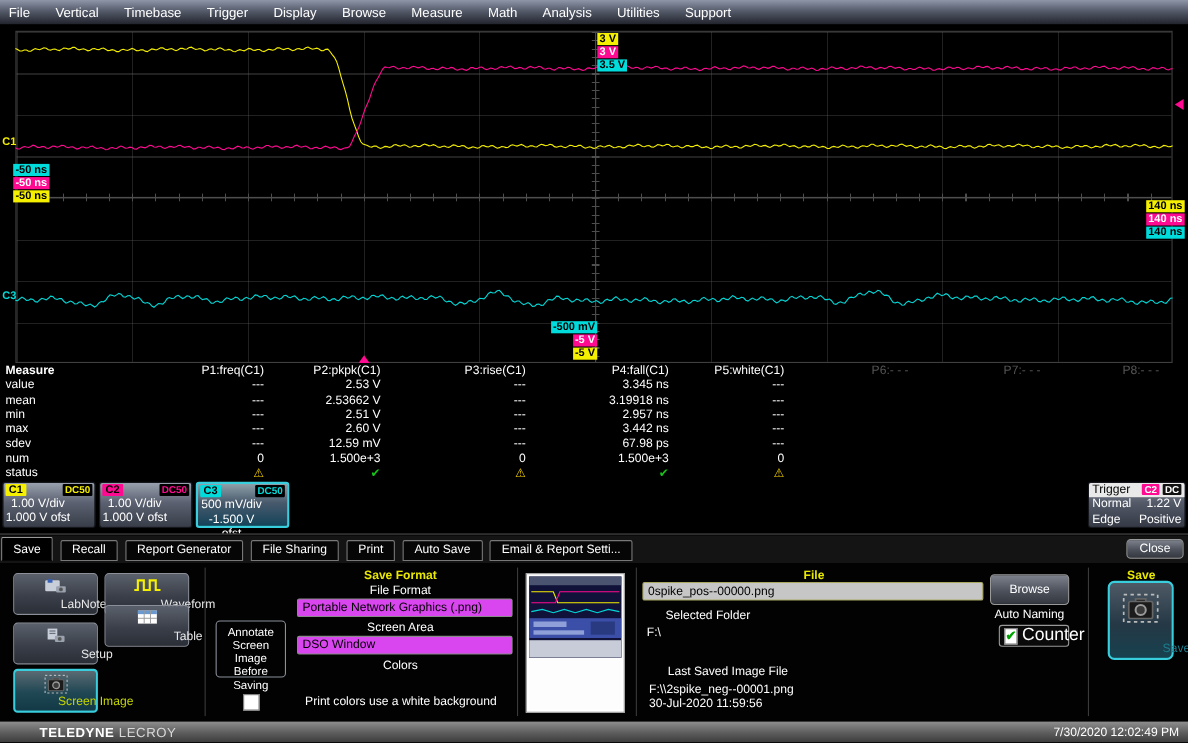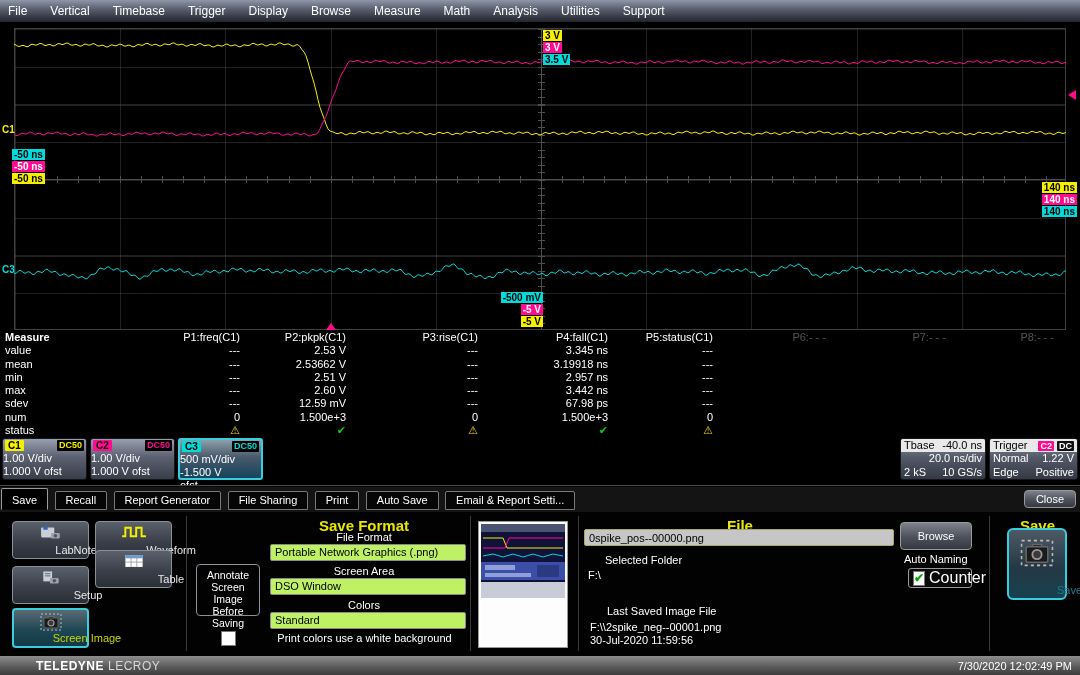--- a/index.html
+++ b/index.html
@@ -51,21 +51,21 @@
   .chbox{position:absolute;top:438px;width:85px;height:42px;border:1px solid #15171c;border-radius:3px;
     background:linear-gradient(#99a0ae 0%,#5b6170 45%,#383d49 100%);
     font-size:11px;color:#fff;box-sizing:border-box;}
   .chbox.sel{border:2px solid #38cede;
     background:linear-gradient(#8fa0aa 0%,#48596c 45%,#14445a 100%);}
   .chtop{display:flex;justify-content:space-between;padding:1px 2px;}
   .chname{font-size:10px;font-weight:bold;color:#000;padding:0 3px;border-radius:1px;line-height:11px;}
   .chname.y{background:#f5ef00;} .chname.m{background:#ff0a90;} .chname.c{background:#00dcdc;}
   .coup{font-size:9px;font-weight:bold;background:#000;padding:0 2px;border-radius:1px;line-height:11px;}
   .coup.y{color:#f5ef00;} .coup.m{color:#ff0a90;} .coup.c{color:#00dcdc;}
-  .chline{text-align:left;padding-right:20px;line-height:13px;}
+  .chline{text-align:center;padding-right:20px;line-height:13px;}
   .tbox{position:absolute;top:438px;border:1px solid #15171c;border-radius:3px;height:42px;
     background:linear-gradient(#8b92a1 0%,#545a68 45%,#343945 100%);
     font-size:11px;color:#fff;box-sizing:border-box;overflow:hidden;}
   .tbox .strip{display:flex;justify-content:space-between;background:#e9e9e9;color:#000;
     padding:0 3px;line-height:13px;align-items:center;}
   .tbox .row{display:flex;justify-content:space-between;padding:0 3px;line-height:13.5px;}
   .badge{font-size:9px;font-weight:bold;color:#fff;padding:0 2px;border-radius:1px;line-height:10px;}
   .badge.src{background:#ff0a90;} .badge.cp{background:#111;}
 
   
@@ -86,23 +86,23 @@
   .sbtn .lbl{position:absolute;bottom:2px;width:100%;}
   .sbtn.sel{border:2px solid #38cede;height:40px;
     background:linear-gradient(#5b6a72 0%,#1f4754 55%,#123945 100%);}
   .sbtn.sel .lbl{color:#c6d600;}
 
   .annotate{position:absolute;left:196px;top:52px;width:64px;height:52px;border:1px solid #8a8f99;
     border-radius:4px;font-size:10.5px;line-height:12px;text-align:center;color:#fff;padding-top:4px;box-sizing:border-box;}
   .cb{width:13px;height:13px;background:#fff;border:1px solid #777;margin:2px auto 0;
       line-height:12px;font-size:12px;text-align:center;color:#00a400;font-weight:bold;}
 
-  .sec-title{position:absolute;color:#e8e800;font-size:15px;font-weight:bold;text-align:center;}
+  .sec-title{position:absolute;color:#e8e800;font-size:11px;font-weight:bold;text-align:center;}
   .flabel{position:absolute;color:#fff;font-size:11px;text-align:center;}
-  .drop{position:absolute;left:270px;width:186px;height:15px;background:#bef264;border:1px solid #8a8a8a;
+  .drop{position:absolute;left:270px;width:186px;height:15px;background:#d946ef;border:1px solid #8a8a8a;
     border-radius:2px;color:#000;font-size:11px;line-height:14px;padding:0 4px;box-sizing:content-box;white-space:nowrap;overflow:hidden;}
   .note{position:absolute;left:262px;top:120px;width:205px;color:#fff;font-size:11px;text-align:center;}
 
   .thumb{position:absolute;left:478px;top:9px;width:90px;height:127px;background:#fff;border:1px solid #999;box-sizing:border-box;padding:2px;}
   .thumb .mini{width:84px;height:74px;background:#10123a;position:relative;overflow:hidden;}
   .thumb .mini svg{position:absolute;left:0;top:0;}
   .thumb .white{width:84px;height:47px;background:#fdfdfd;}
 
   .file-input{position:absolute;left:584px;top:17px;width:300px;height:15px;background:#c6c6c6;
     border:1px solid #a8a860;border-radius:2px;color:#000;font-size:11px;padding:0 4px;
@@ -181,21 +181,21 @@
   <div class="trig-level"></div>
   <div class="trig-time"></div>
 
   <div class="measure">
     <div class="mrow mhead">
       <span class="mc c0">Measure</span>
       <span class="mc">P1:freq(C1)</span>
       <span class="mc">P2:pkpk(C1)</span>
       <span class="mc">P3:rise(C1)</span>
       <span class="mc">P4:fall(C1)</span>
-      <span class="mc">P5:status(C1)</span>
+      <span class="mc">P5:white(C1)</span>
       <span class="mc dim">P6:- - -</span>
       <span class="mc dim">P7:- - -</span>
       <span class="mc dim">P8:- - -</span>
     </div>
     <div class="mrow">
       <span class="mc c0">value</span>
       <span class="mc">---</span>
       <span class="mc">2.53 V</span>
       <span class="mc">---</span>
       <span class="mc">3.345 ns</span>
@@ -290,34 +290,20 @@
   </div>
   <div class="chbox sel" style="left:178px;">
     <div class="chtop">
         <span class="chname c">C3</span>
       <span class="coup c">DC50</span>
       </div>
     <div class="chline">500 mV/div</div>
     <div class="chline">-1.500 V ofst</div>
   </div>
 
-  <div class="tbox" style="left:900px;width:86px;">
-    <div class="strip">
-        <span>Tbase</span>
-      <span>-40.0 ns</span>
-      </div>
-    <div class="row">
-        <span></span>
-        <span>20.0 ns/div</span>
-      </div>
-    <div class="row">
-        <span>2 kS</span>
-      <span>10 GS/s</span>
-      </div>
-  </div>
   <div class="tbox" style="left:989px;width:89px;">
     <div class="strip">
         <span>Trigger</span>
       <span><span class="badge src">C2</span>
       <span class="badge cp">DC</span></span>
       </div>
     <div class="row">
         <span>Normal</span>
       <span>1.22 V</span>
       </div>
@@ -400,21 +386,20 @@
         <span>Annotate Screen Image Before Saving</span>
         <div class="cb"></div>
       </div>
 
       <div class="sec-title" style="left:270px;top:5px;width:188px;">Save Format</div>
       <div class="flabel" style="left:270px;top:19px;width:188px;">File Format</div>
       <div class="drop" style="top:32px;">Portable Network Graphics (.png)</div>
       <div class="flabel" style="left:270px;top:53px;width:188px;">Screen Area</div>
       <div class="drop" style="top:66px;">DSO Window</div>
       <div class="flabel" style="left:270px;top:87px;width:188px;">Colors</div>
-      <div class="drop" style="top:100px;">Standard</div>
       <div class="note">Print colors use a white background</div>
 
       <div class="vdiv" style="left:470px;"></div>
 
       <div class="thumb">
         <div class="mini">
           <svg width="84" height="74" viewBox="0 0 84 74">
             <rect x="0" y="0" width="84" height="8" fill="#4a5470"></rect>
             <polyline points="2,14 22,14 26,24 82,24" stroke="#f5ef00" fill="none" stroke-width="1"></polyline>
             <polyline points="2,24 24,24 28,14 82,14" stroke="#ff0a90" fill="none" stroke-width="1"></polyline>

